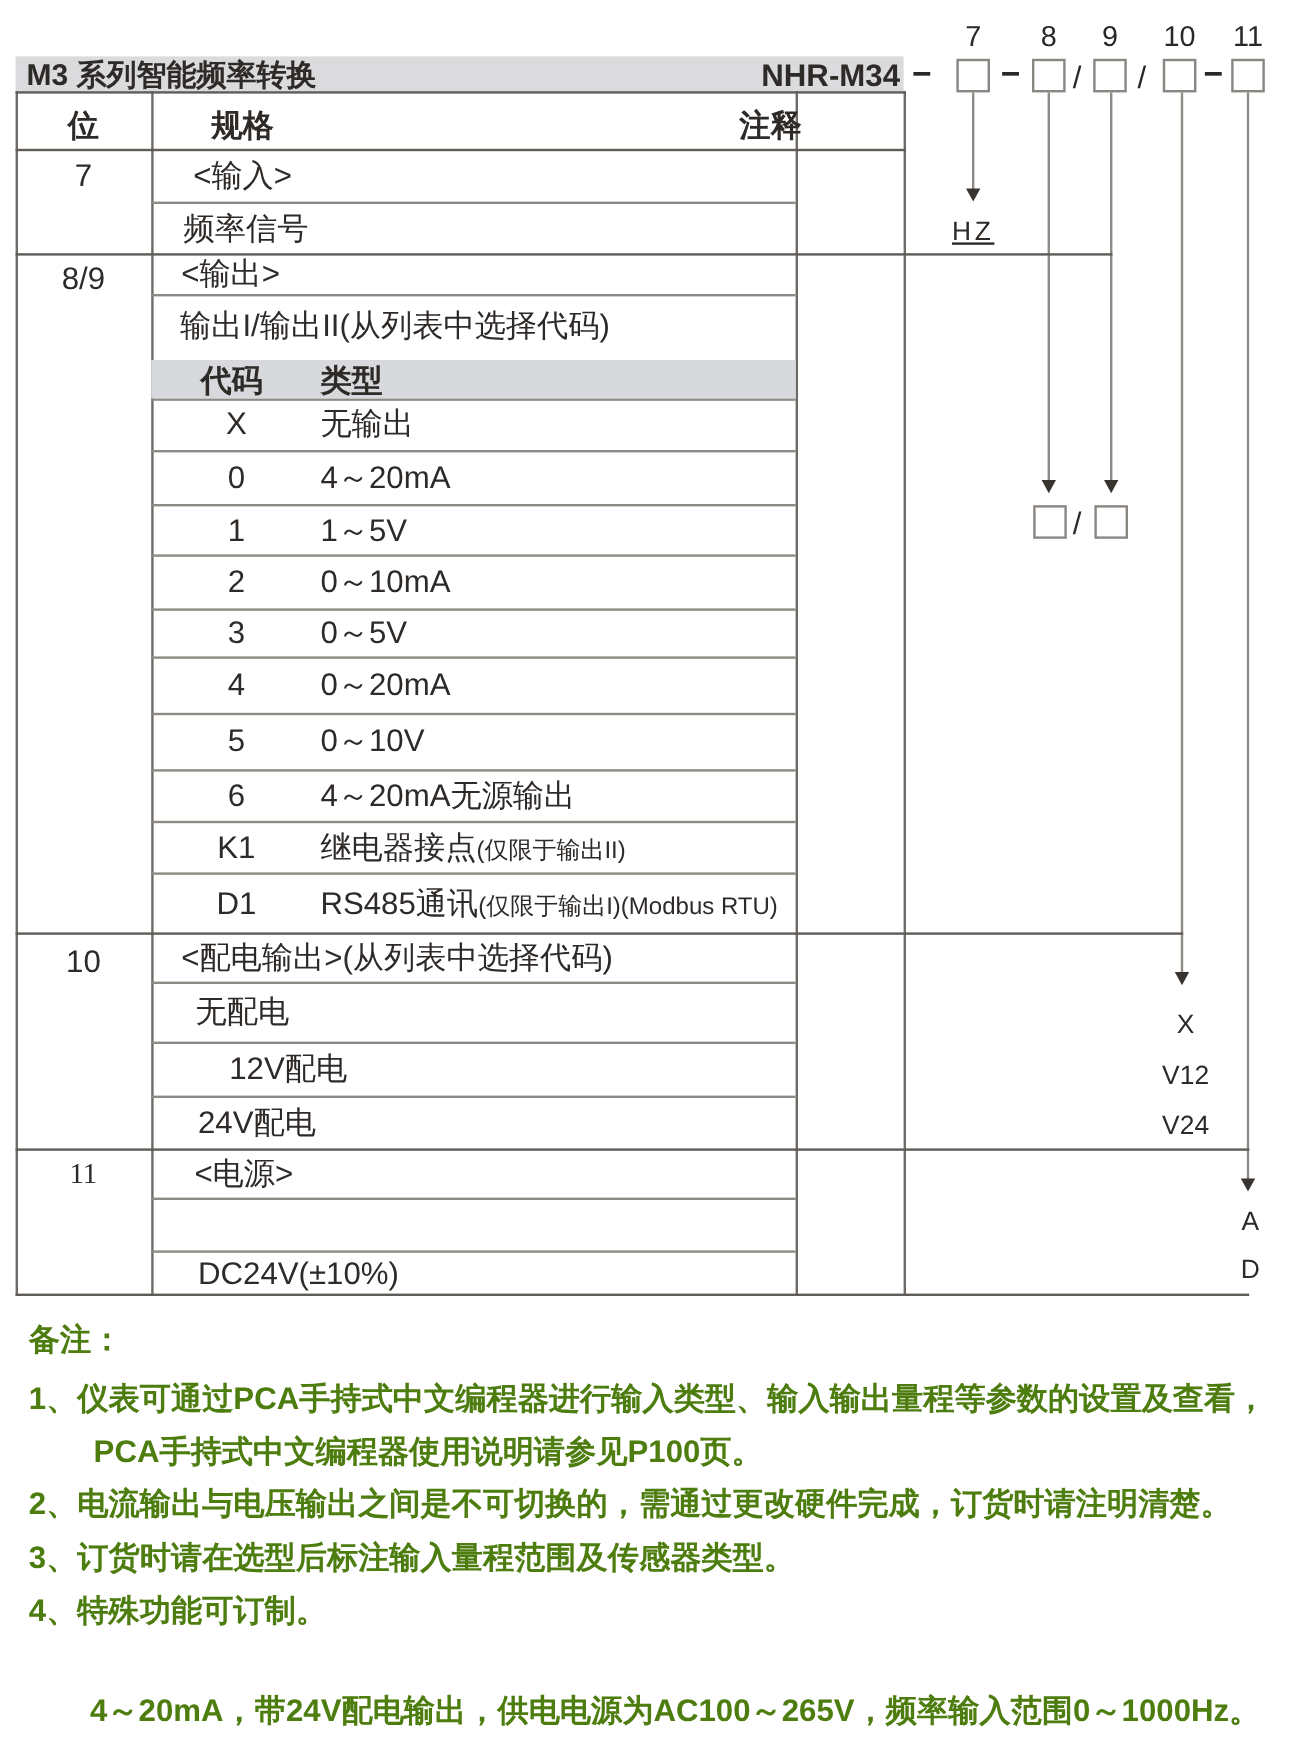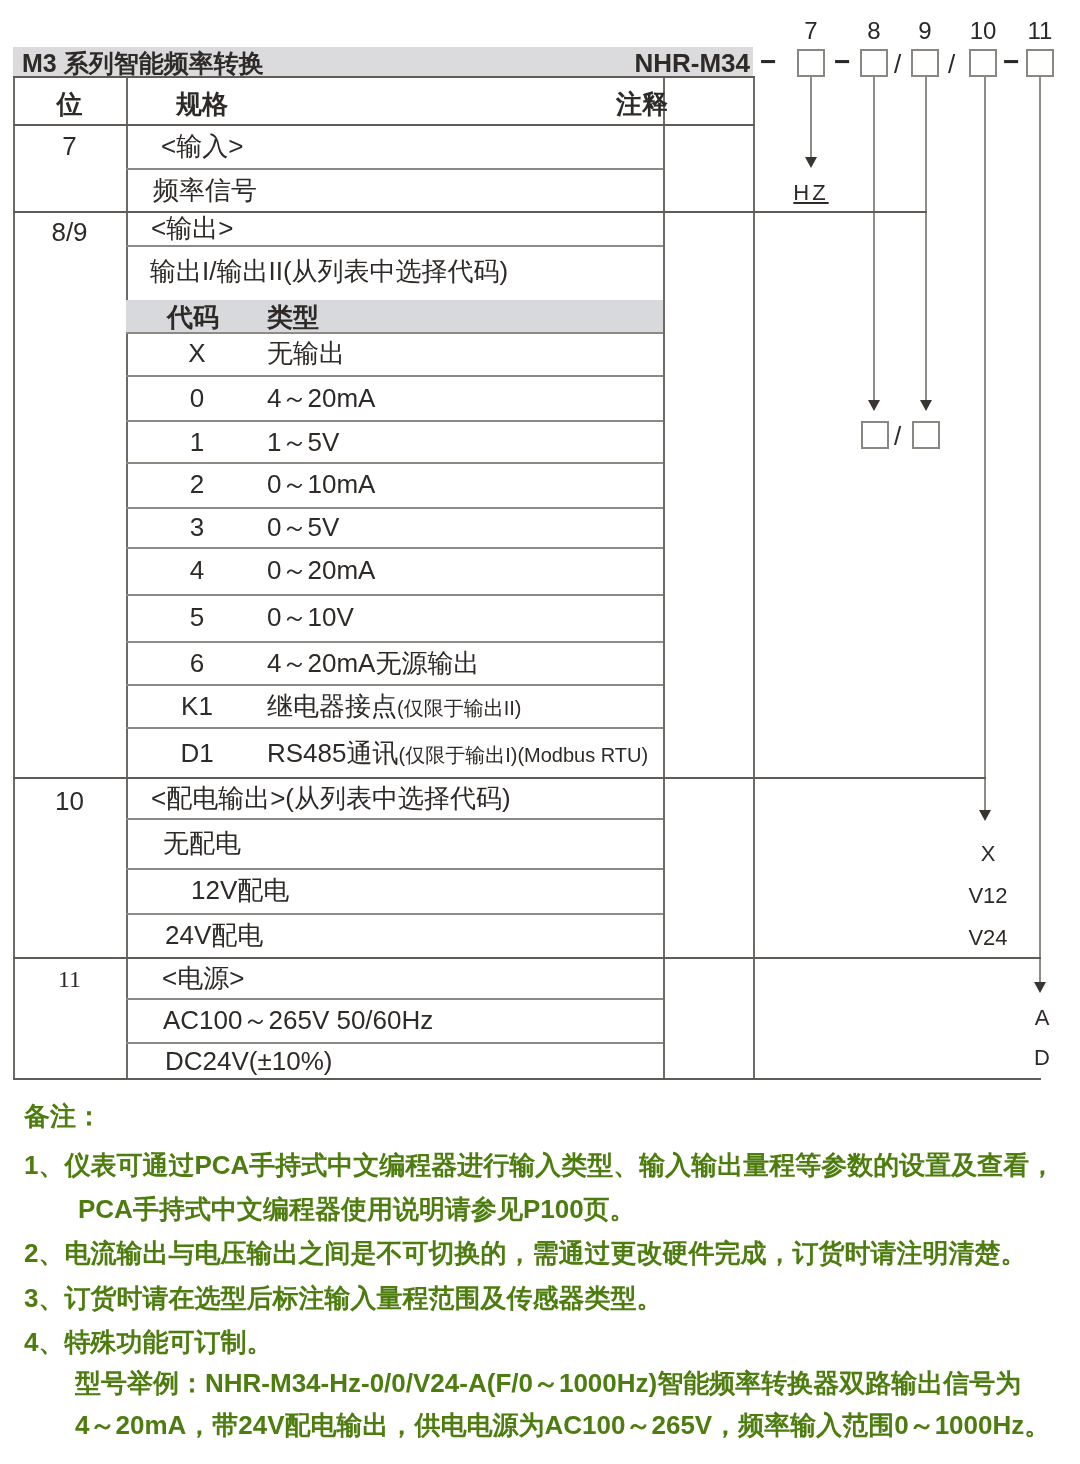--- a/index.html
+++ b/index.html
@@ -168,25 +168,23 @@
     <span class="code-cell">D1</span>
     <span class="type-cell"><span>RS485通讯</span><span class="sm">(仅限于输出I)(Modbus RTU)</span></span>
   </div>
 
   <div class="t" style="left:151px; top:782px;">&lt;配电输出&gt;(从列表中选择代码)</div>
   <div class="t" style="left:163px; top:827px;">无配电</div>
   <div class="t" style="left:165px; top:874px;margin-left:26px;">12V配电</div>
   <div class="t" style="left:165px; top:919px;">24V配电</div>
 
   <div class="t" style="left:162px; top:962px;">&lt;电源&gt;</div>
-  <div class="t" style="left:163px; top:1004px;">AC100～265V 50/60Hz</div>
   <div class="t" style="left:165px; top:1045px;">DC24V(±10%)</div>
 
   <div class="note" style="left:24px; top:1099px;">备注：</div>
   <div class="note" style="left:24px; top:1148px;">1、仪表可通过PCA手持式中文编程器进行输入类型、输入输出量程等参数的设置及查看，</div>
   <div class="note" style="left:78px; top:1192px;">PCA手持式中文编程器使用说明请参见P100页。</div>
   <div class="note" style="left:24px; top:1236px;">2、电流输出与电压输出之间是不可切换的，需通过更改硬件完成，订货时请注明清楚。</div>
   <div class="note" style="left:24px; top:1281px;">3、订货时请在选型后标注输入量程范围及传感器类型。</div>
   <div class="note" style="left:24px; top:1325px;">4、特殊功能可订制。</div>
-  <div class="note" style="left:75px; top:1366px;">型号举例：NHR-M34-Hz-0/0/V24-A(F/0～1000Hz)智能频率转换器双路输出信号为</div>
   <div class="note" style="left:75px; top:1408px;">4～20mA，带24V配电输出，供电电源为AC100～265V，频率输入范围0～1000Hz。</div>
 
 </div>
 
 </body></html>

